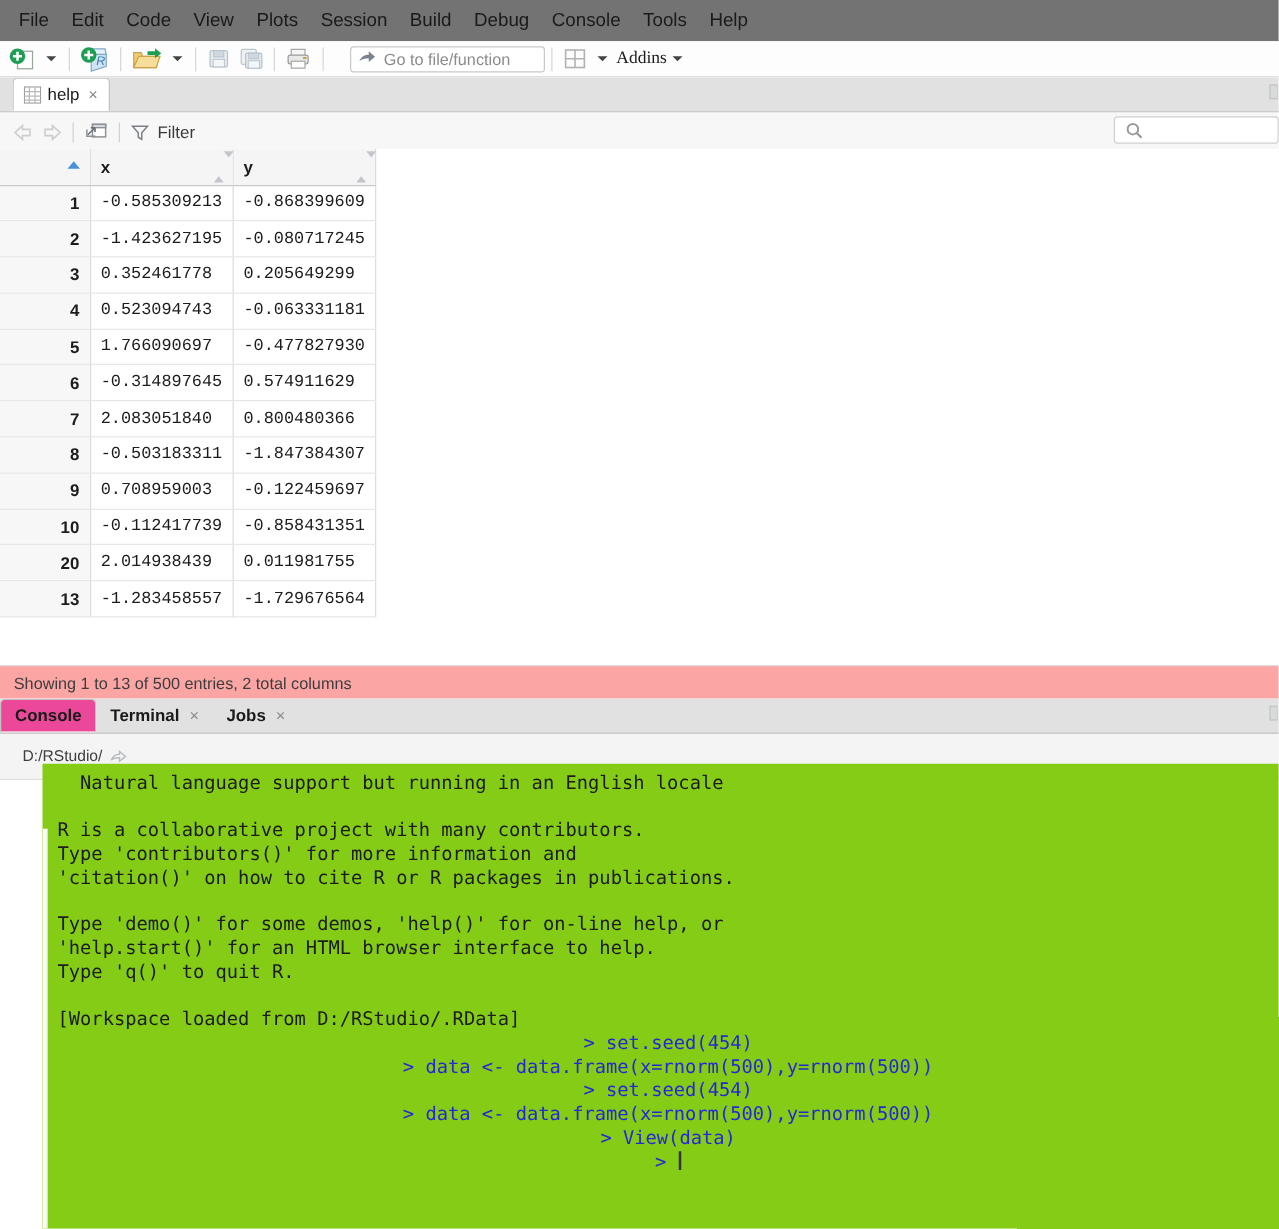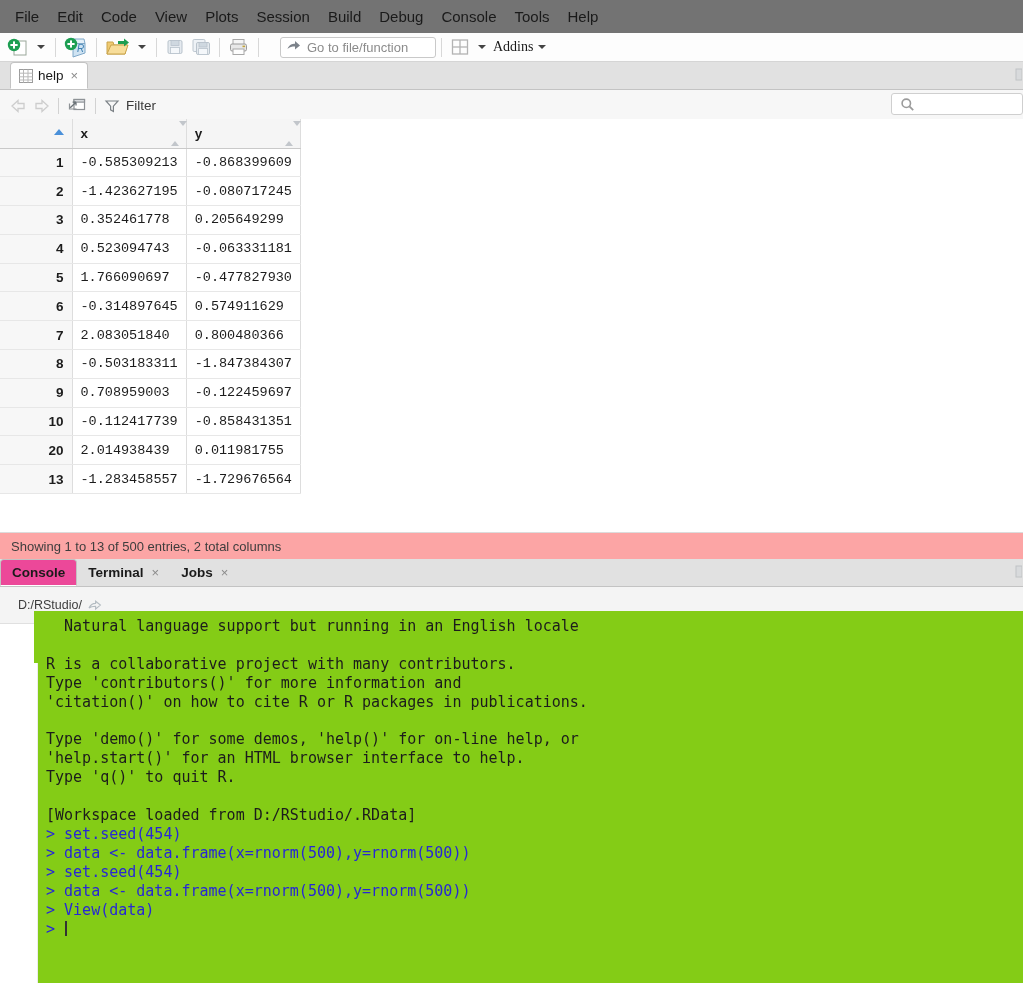--- a/index.html
+++ b/index.html
@@ -127,21 +127,21 @@
   .console-body {
     position:absolute; left:0; right:0; top:52px; bottom:0;
     background:#84cc16; padding:6px 0 0 12px; overflow:hidden;margin-left:34px;
   }
   pre.cout {
     font-family:"DejaVu Sans Mono","Liberation Mono",monospace;
     font-size:15px; line-height:18.9px; color:#1c1c1c; white-space:pre;
   }
   pre.cmd {
     font-family:"DejaVu Sans Mono","Liberation Mono",monospace;
-    font-size:15px; line-height:18.9px; color:#2727d6; white-space:pre;
+    font-size:15px; line-height:18.9px; color:#2727d6; white-space:pre;text-align:center;
   }
   .caret-blink {
     display:inline-block;width:2px;height:15px;background:#333;
     vertical-align:-2px;margin-left:1px;
   }
   .left-rail { position:absolute; left:0; top:52px; bottom:0; width:4px; background:#fff; border-right:1px solid #ececec;}
 </style>
 </head>
 <body>
 

